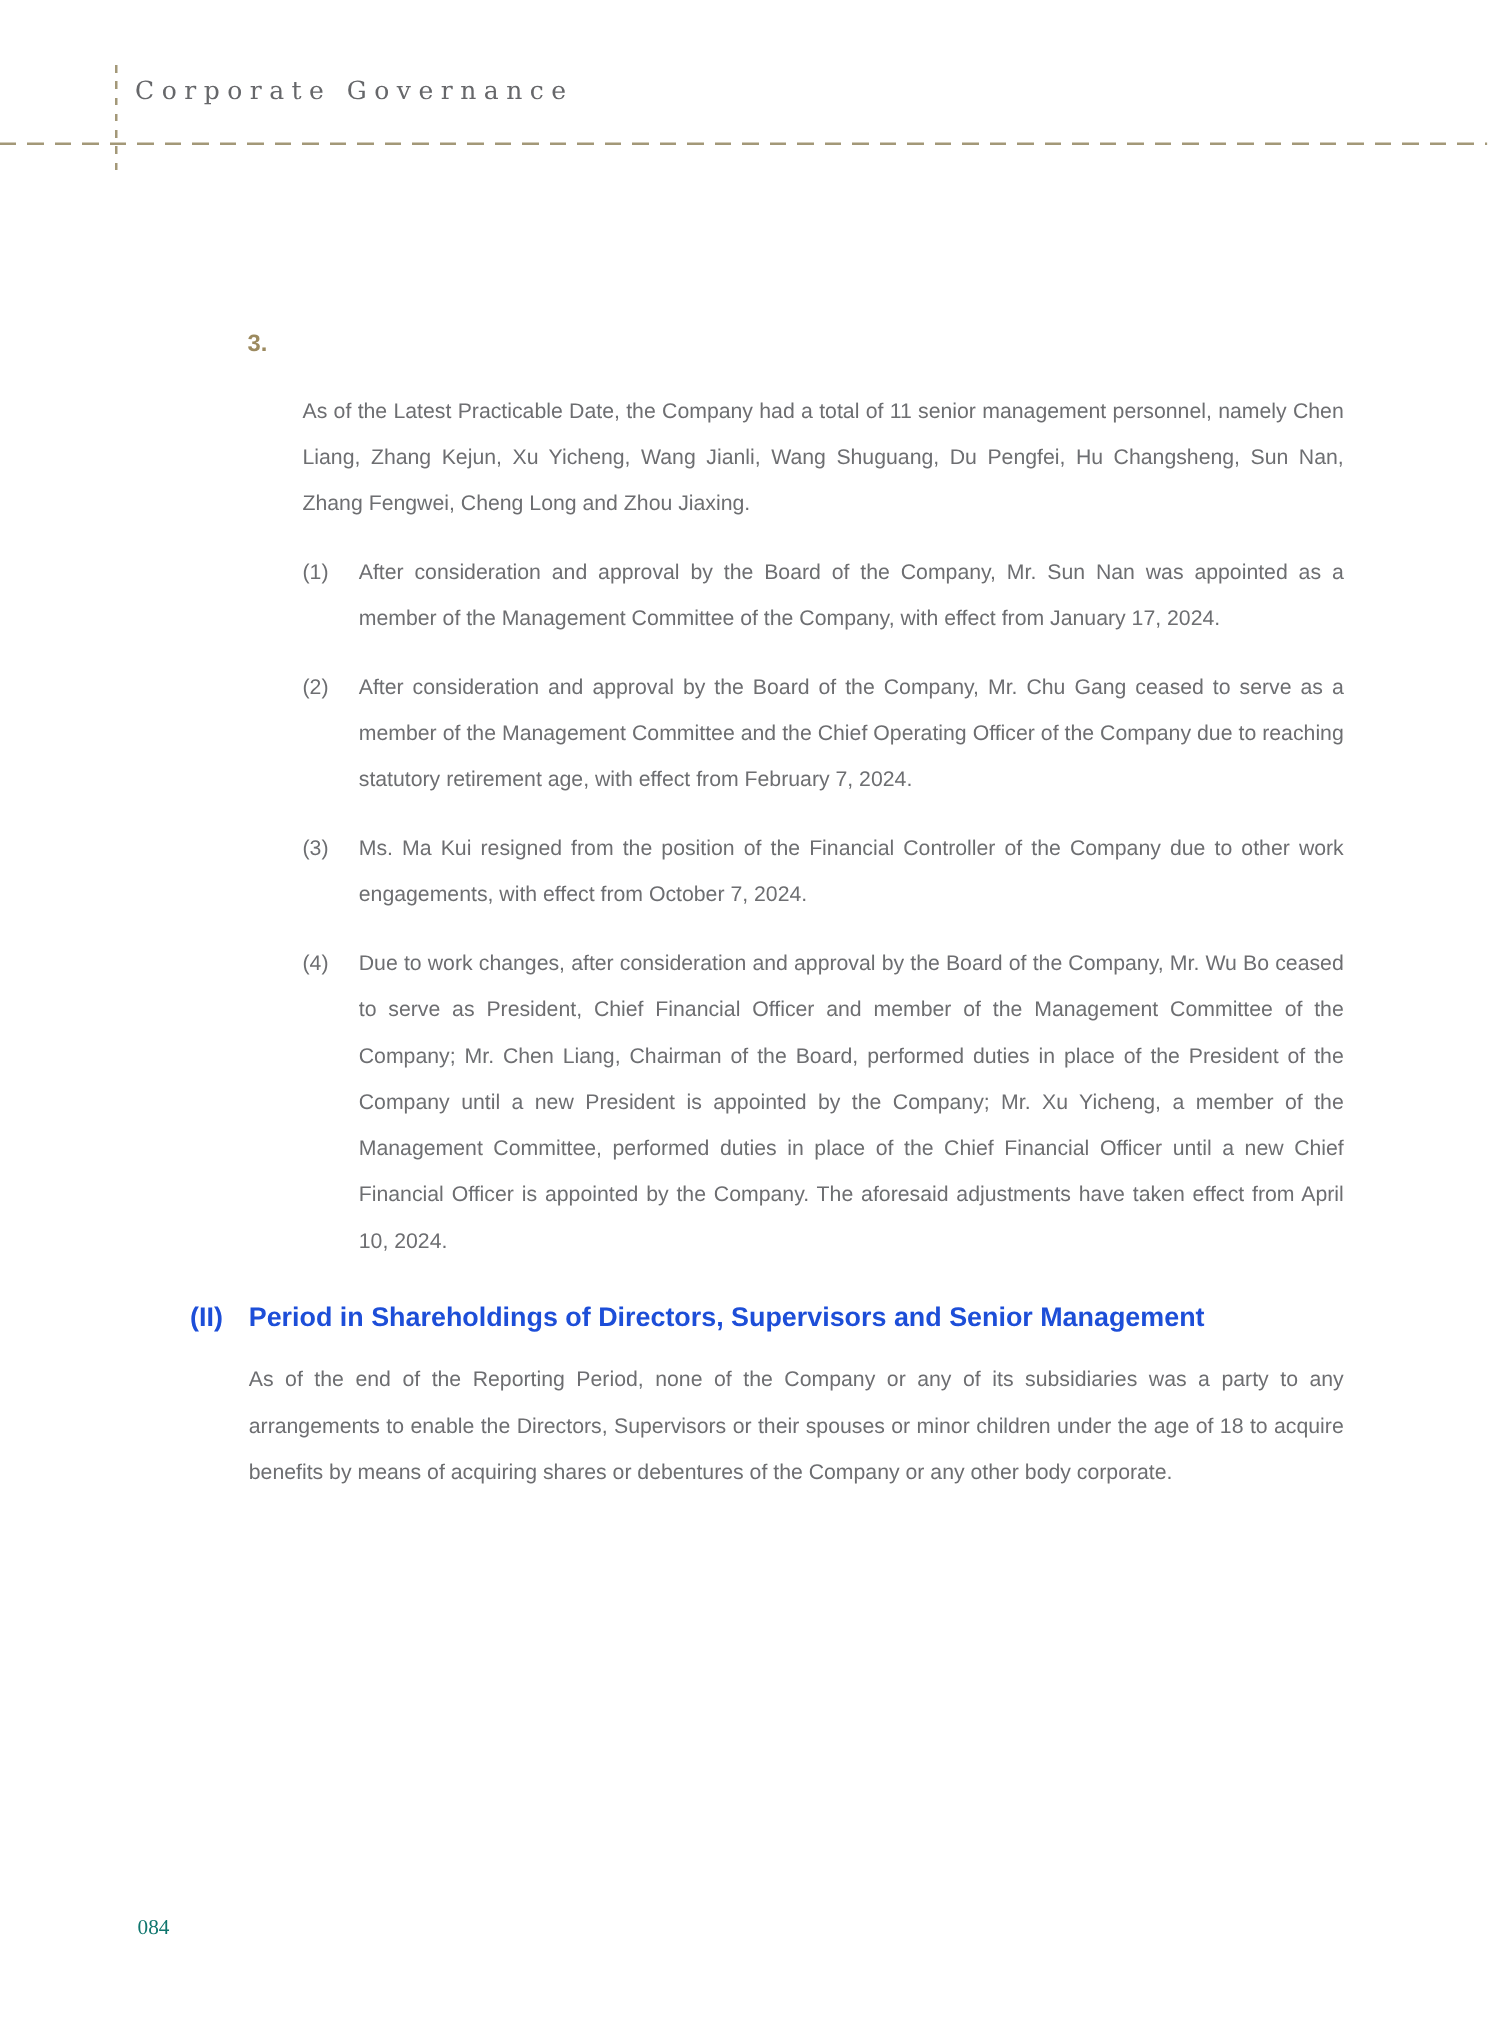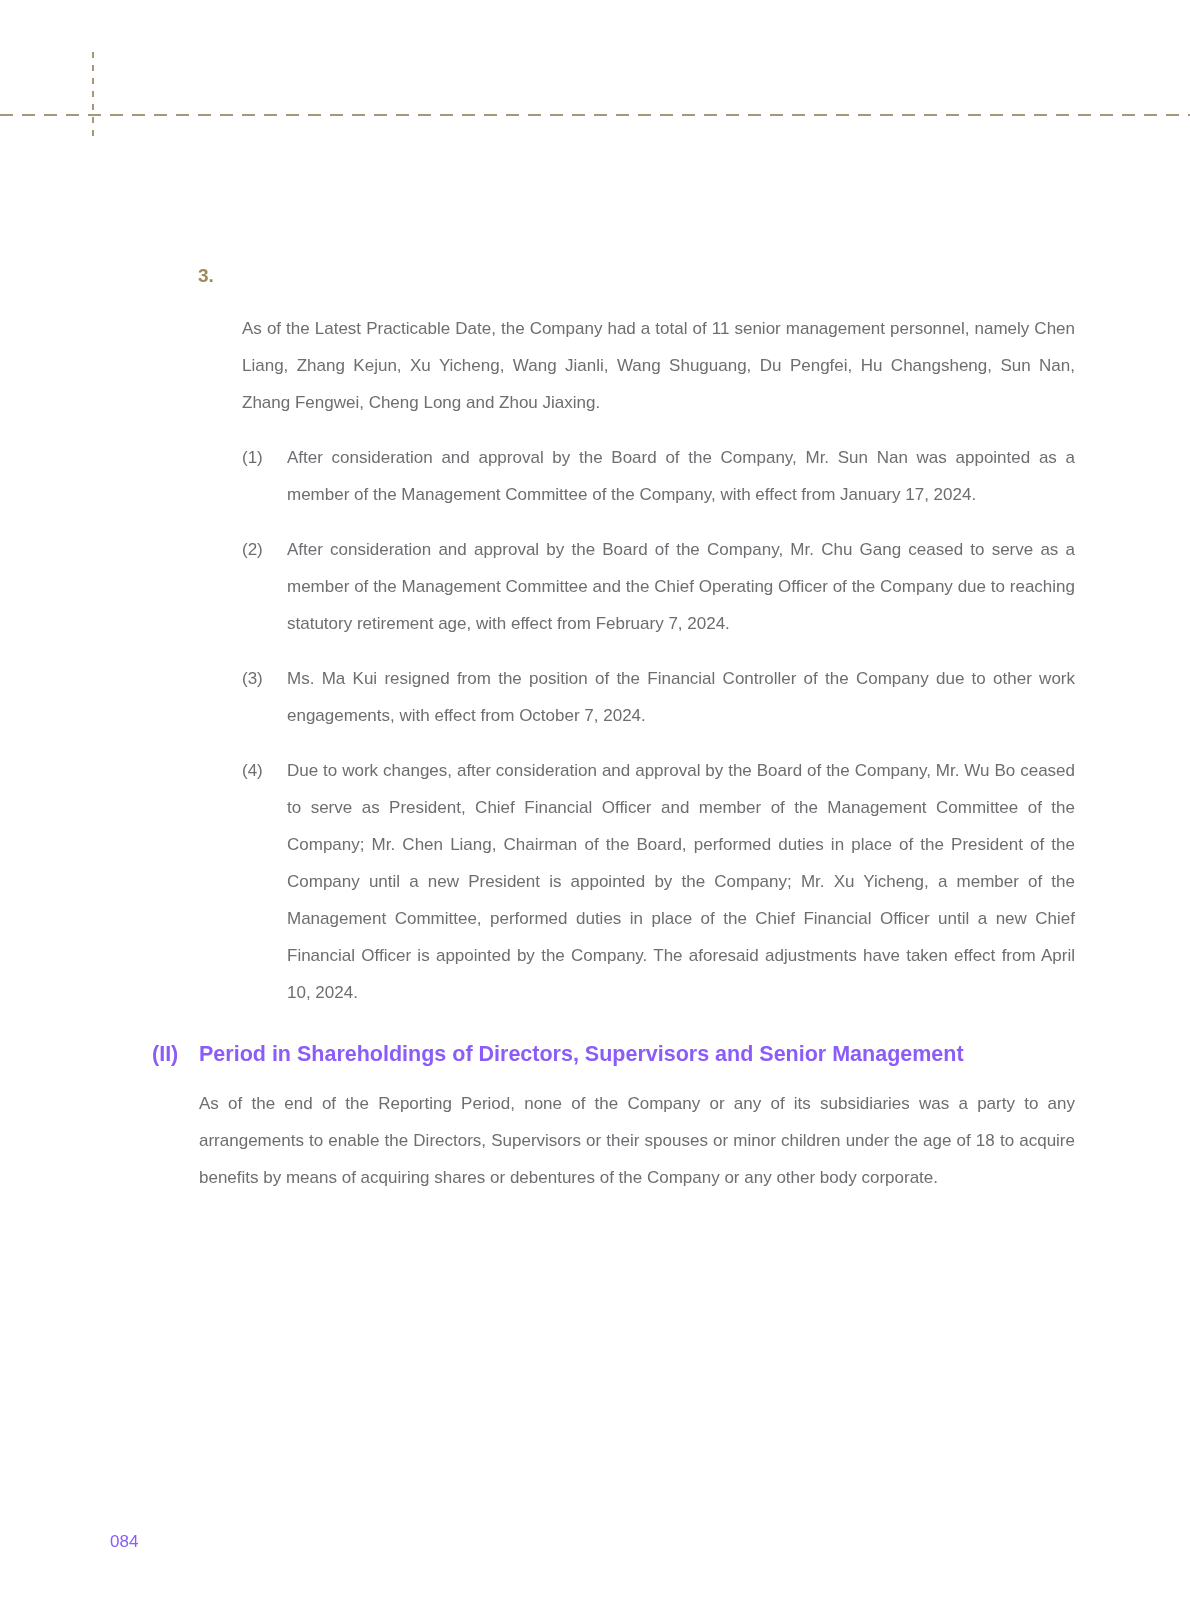--- a/index.html
+++ b/index.html
@@ -64,46 +64,47 @@
     text-align: justify;
   }
   .item {
     display: flex;
     margin: 0 0 18px 44px;
   }
   .item .marker { width: 45px; flex: none; }
   .item .itext { text-align: justify; flex: 1; }
   .h2row {
     display: flex;
-    color: #8b5cf6;
+    color: #1d4ed8;
     font-size: 21.5px;
     font-weight: bold;
     line-height: 30px;
     margin: 28px 0 16px 0;
   }
   .h2marker { width: 47px; flex: none; }
   .h2para {
     margin: 0 0 10px 47px;
     text-align: justify;
   }
   
   .page-number {
     position: absolute;
     left: 110px;
     top: 1532px;
-    font-family: Liberation Sans, sans-serif;
+    font-family: Liberation Serif, serif;
     font-size: 17px;
-    color: #8b5cf6;
+    color: #0f766e;
   }
 </style>
 </head>
 <body>
 
 <div class="page">
 
+  <div class="header-title">Corporate Governance</div>
   <div class="rule-v"></div>
   <div class="rule-h"></div>
 
   <div class="main">
 
     <div class="sec3">
       <div class="h3row">
         <span class="h3num">3.</span>
       </div>
 

